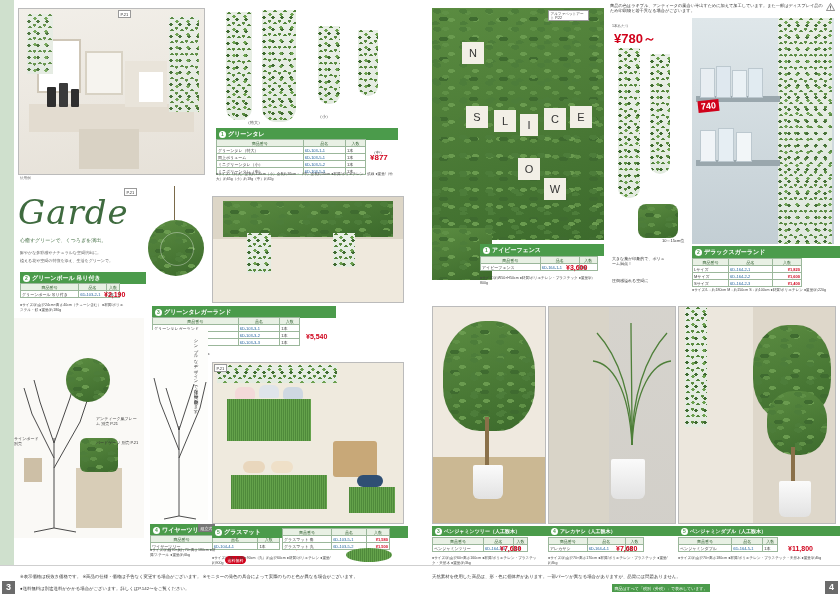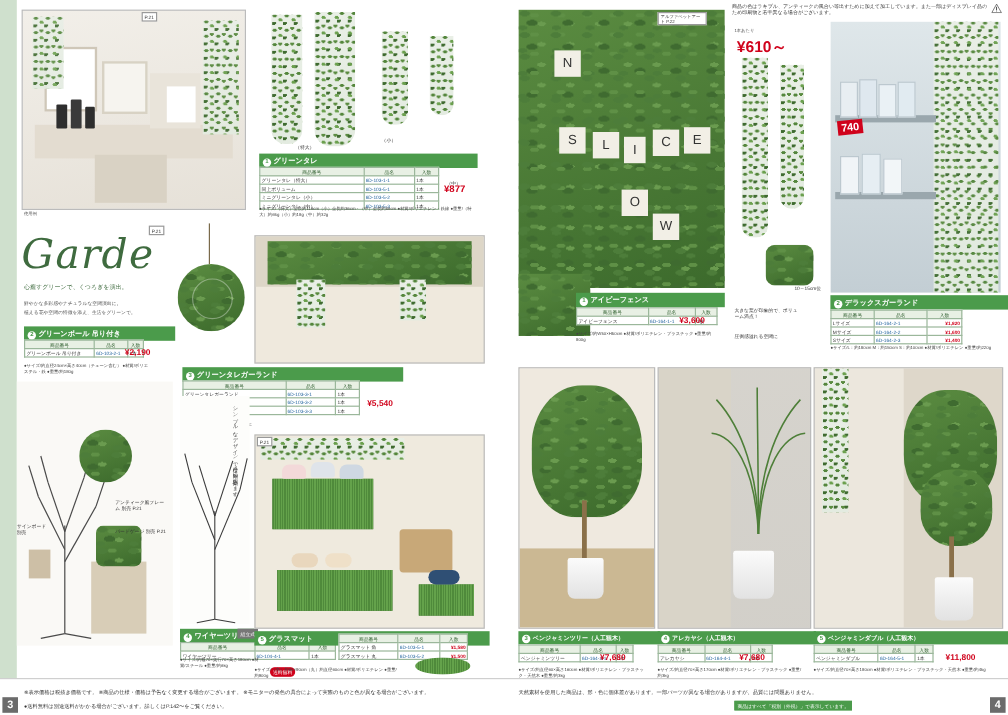--- a/index.html
+++ b/index.html
@@ -347,21 +347,21 @@
     <tr>
       <td>アイビーフェンス</td>
       <td class="code">6D-164-1-1</td>
       <td>1枚</td>
     </tr>
   </tbody>
     </table>
   <div class="bigprice" style="left:566px;top:264px;font-size:7px;">¥3,600</div>
   <div class="desc" style="left:480px;top:276px;width:120px;">●サイズ/約W50×H50cm ●材質/ポリエチレン・プラスチック ●重量/約800g</div>
 
-  <div class="yen610" style="left:614px;top:30px;">¥610～</div>
+  <div class="yen610" style="left:614px;top:30px;">¥780～</div>
   <div class="smallcap" style="left:612px;top:24px;">1本あたり</div>
   <div class="ph" style="left:608px;top:48px;width:80px;height:196px;background:#fff;">
     <div class="vine" style="position:absolute;left:10px;top:0px;width:22px;height:150px;border-radius:0 0 10px 10px;"></div>
     <div class="vine" style="position:absolute;left:42px;top:6px;width:20px;height:120px;border-radius:0 0 10px 10px;"></div>
     <div class="leafwall" style="position:absolute;left:30px;top:156px;width:40px;height:34px;border-radius:8px;"></div>
   </div>
   <div class="callout" style="left:662px;top:238px;">10～15cm位</div>
 
   <div class="ph" style="left:692px;top:18px;width:142px;height:226px;">
     <div class="shelfimg" style="position:absolute;inset:0;"></div>

